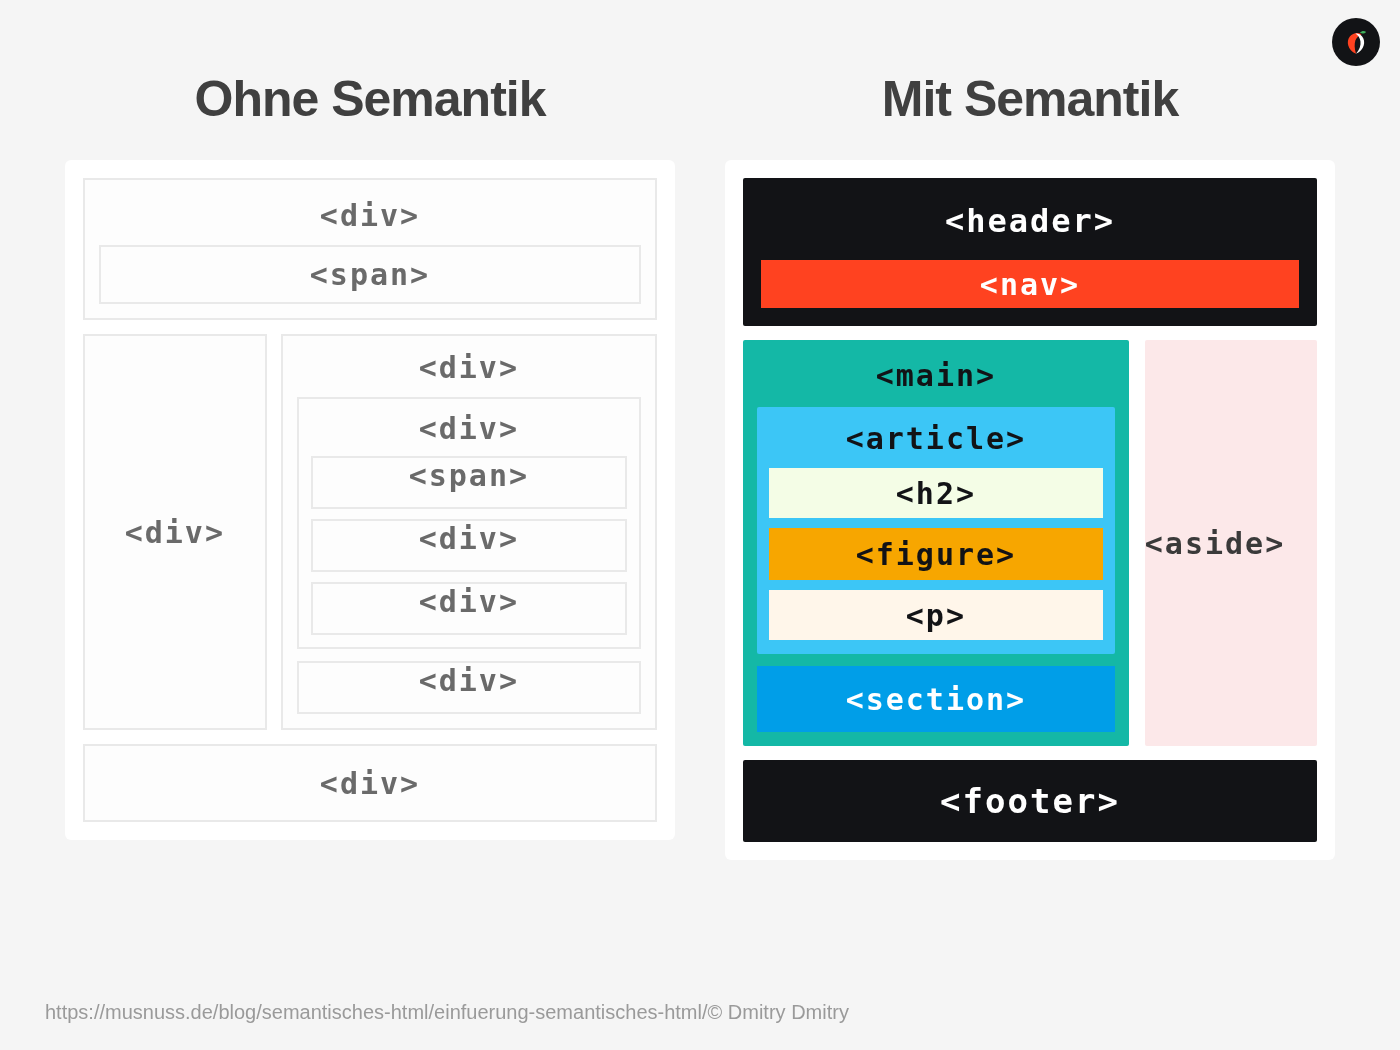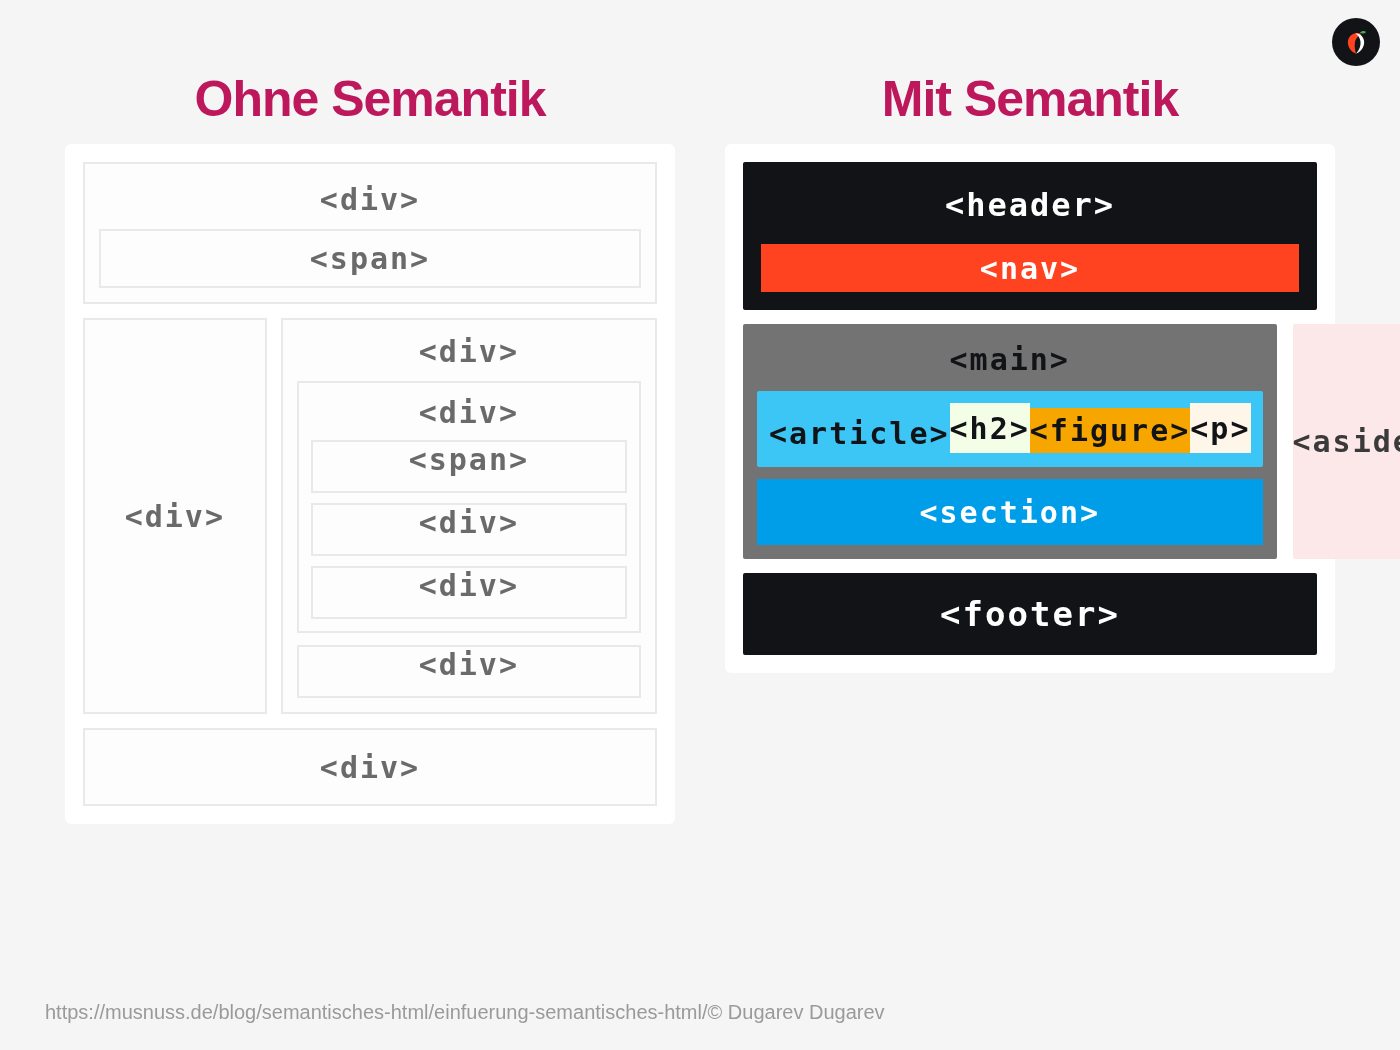--- a/index.html
+++ b/index.html
@@ -27,22 +27,22 @@
   .columns {
     display: flex;
     justify-content: center;
     gap: 50px;
     padding: 70px 45px 0 45px;
   }
   .col { width: 610px; display: flex; flex-direction: column; align-items: center; }
   .col-title {
     font-size: 50px;
     font-weight: 800;
-    color: #be185d;
-    margin-bottom: 16px;
+    color: #404040;
+    margin-bottom: 32px;
     letter-spacing: -1px;
   }
   .panel {
     background: #fff;
     border-radius: 6px;
     padding: 18px;
     width: 100%;
     display: flex;
     flex-direction: column;
     gap: 14px;
@@ -71,27 +71,27 @@
   .left-main { flex: 1; padding: 14px; display: flex; flex-direction: column; gap: 12px; }
   .left-article { padding: 12px; display: flex; flex-direction: column; gap: 10px; }
   .grow53 { height: 53px; }
   .left-footer { height: 78px; }
   
   .r-header { background: #121316; padding: 18px 18px 18px 18px; display: flex; flex-direction: column; gap: 14px; border-radius: 2px; }
   .r-header > .tag { color: #fff; font-size: 32px; padding: 6px 0; }
   .r-nav { background: #ff4220; height: 48px; }
   .r-nav .tag { color: #fff; }
   .r-mid { display: flex; gap: 16px; }
-  .r-main { background: #737373; flex: 1; padding: 14px 14px 14px 14px; display: flex; flex-direction: column; gap: 12px; border-radius: 2px; }
+  .r-main { background: #14b8a6; flex: 1; padding: 14px 14px 14px 14px; display: flex; flex-direction: column; gap: 12px; border-radius: 2px; }
   .r-main > .tag { color: #121316; padding: 4px 0 2px 0; }
-  .r-article { background: #3cc6f6; padding: 12px 12px 14px 12px; display: flex; flex-direction: row; gap: 0; border-radius: 2px; align-items: flex-end; }
+  .r-article { background: #3cc6f6; padding: 12px 12px 14px 12px; display: flex; flex-direction: column; gap: 10px; border-radius: 2px; }
   .r-article > .tag { color: #121316; padding: 2px 0; }
   .r-h2 { background: #f4fde6; height: 50px; }
   .r-h2 .tag { color: #121316; }
-  .r-figure { background: #f7a600; height: 45px; }
+  .r-figure { background: #f7a600; height: 52px; }
   .r-figure .tag { color: #121316; }
   .r-p { background: #fff6ea; height: 50px; }
   .r-p .tag { color: #121316; }
   .r-section { background: #009ee8; height: 66px; }
   .r-section .tag { color: #fff; }
   .r-aside { background: #fce8e9; width: 30%; display: flex; align-items: center; justify-content: flex-start; border-radius: 2px; }
   .r-aside .tag { color: #3a3a3a; }
   .r-footer { background: #121316; height: 82px; border-radius: 2px; }
   .r-footer .tag { color: #fff; font-size: 34px; }
   .footer-row {
@@ -198,14 +198,14 @@
         <div class="tag" style="height:100%;">&lt;footer&gt;</div>
       </div>
 
     </div>
   </div>
 
 </div>
 
 <div class="footer-row">
   <span>https://musnuss.de/blog/semantisches-html/einfuerung-semantisches-html/</span>
-  <span>© Dugarev Dugarev</span>
+  <span>© Dmitry Dmitry</span>
 </div>
 
 </body></html>

